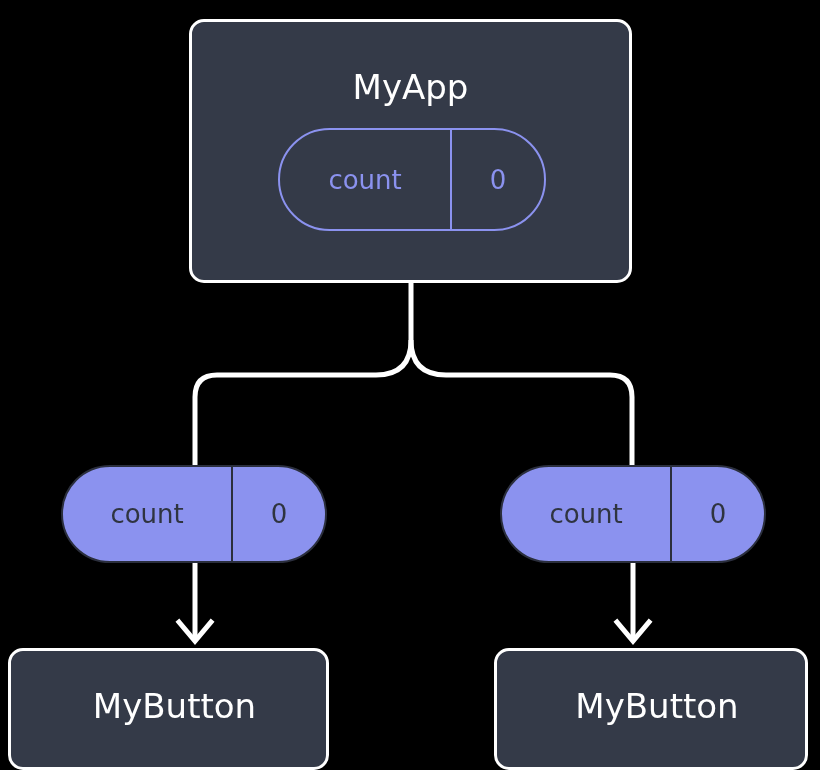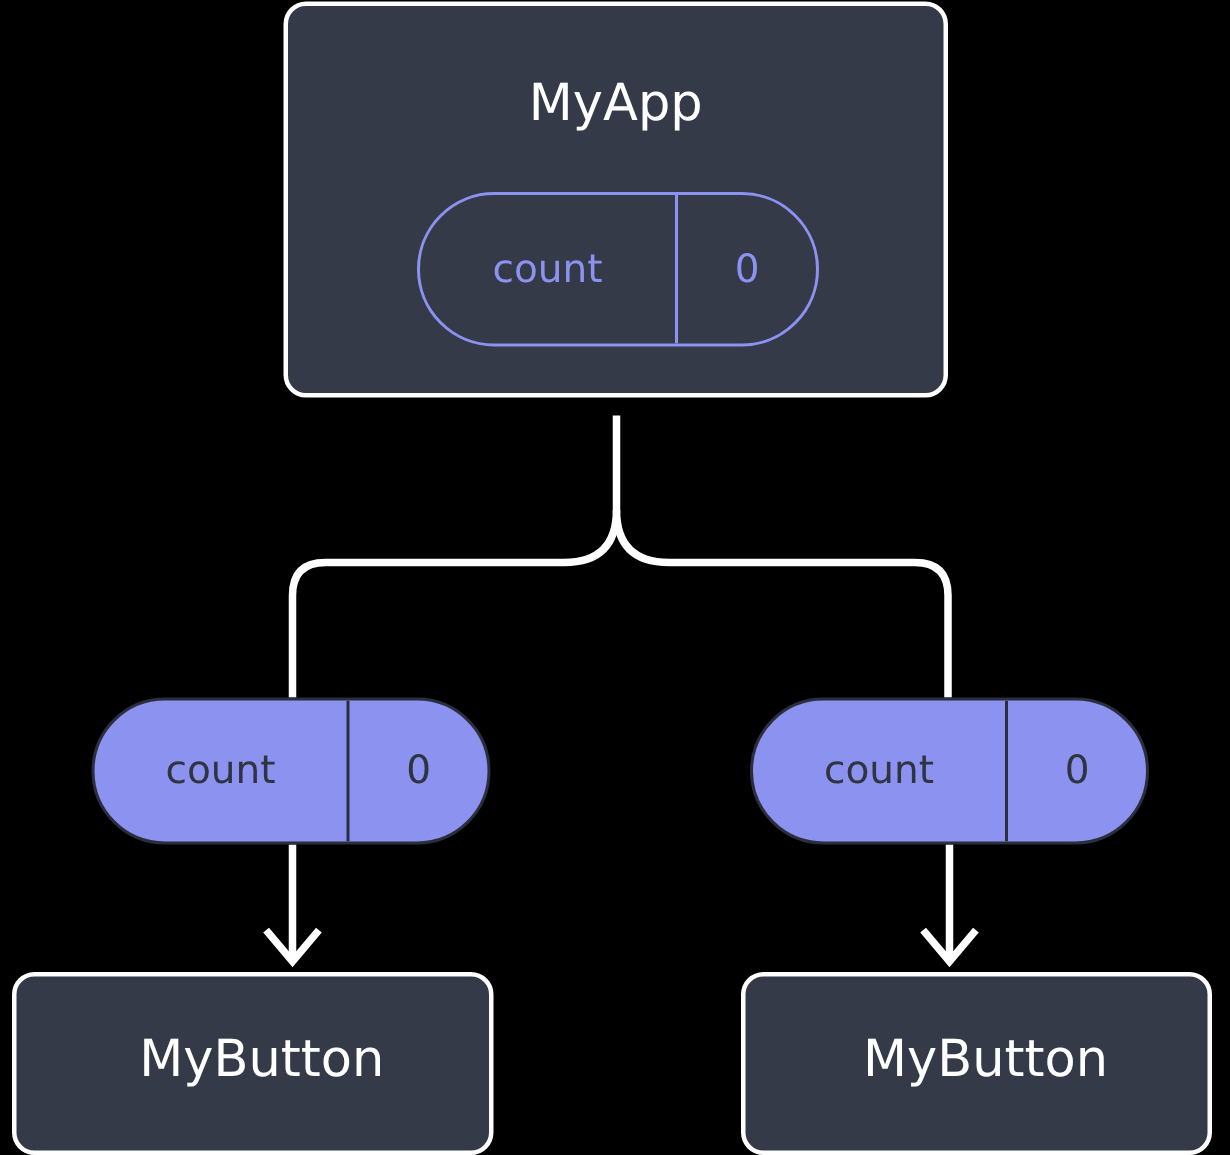--- a/index.html
+++ b/index.html
@@ -43,21 +43,21 @@
   .node-title {
     color: #ffffff;
     font-size: 34px;
     line-height: 1;
     font-weight: 400;
     white-space: nowrap;
   }
 
   #node-myapp {
     left: 189px;
-    top: 1px;
+    top: 19px;
     width: 443px;
     height: 264px;
     padding-top: 48px;
   }
   .node-button {
     justify-content: center;
     padding-bottom: 6px;
     padding-left: 12px;
   }
   #node-mybutton-left {

